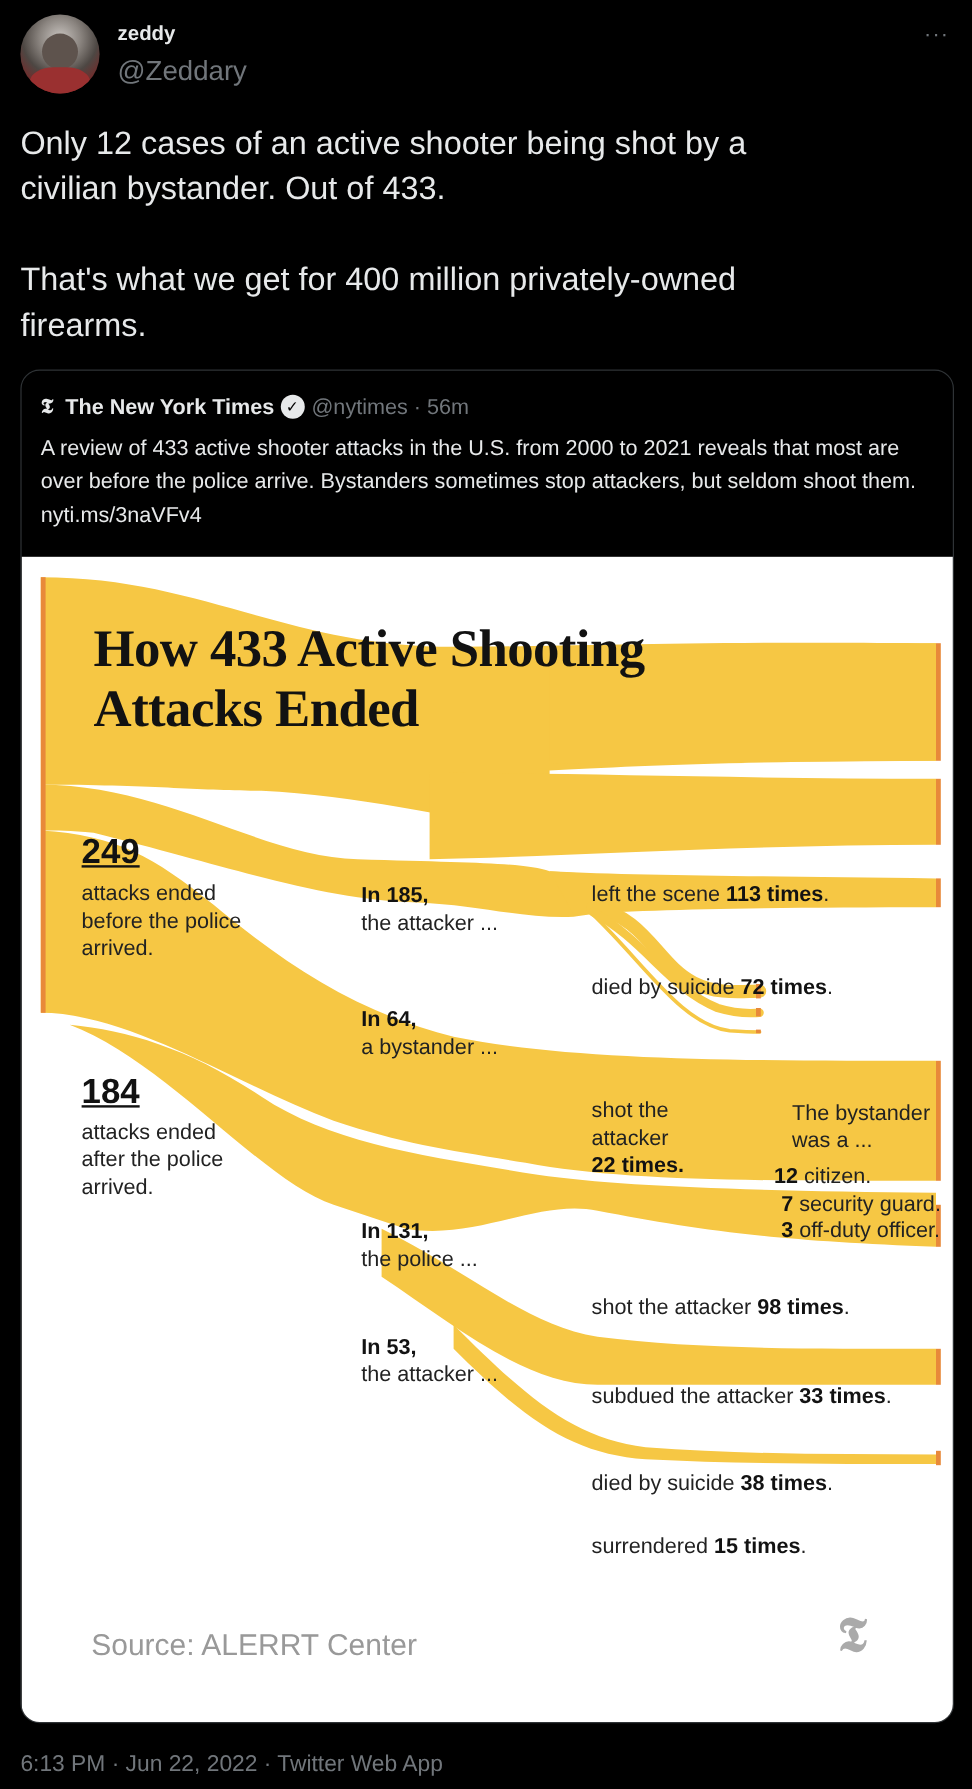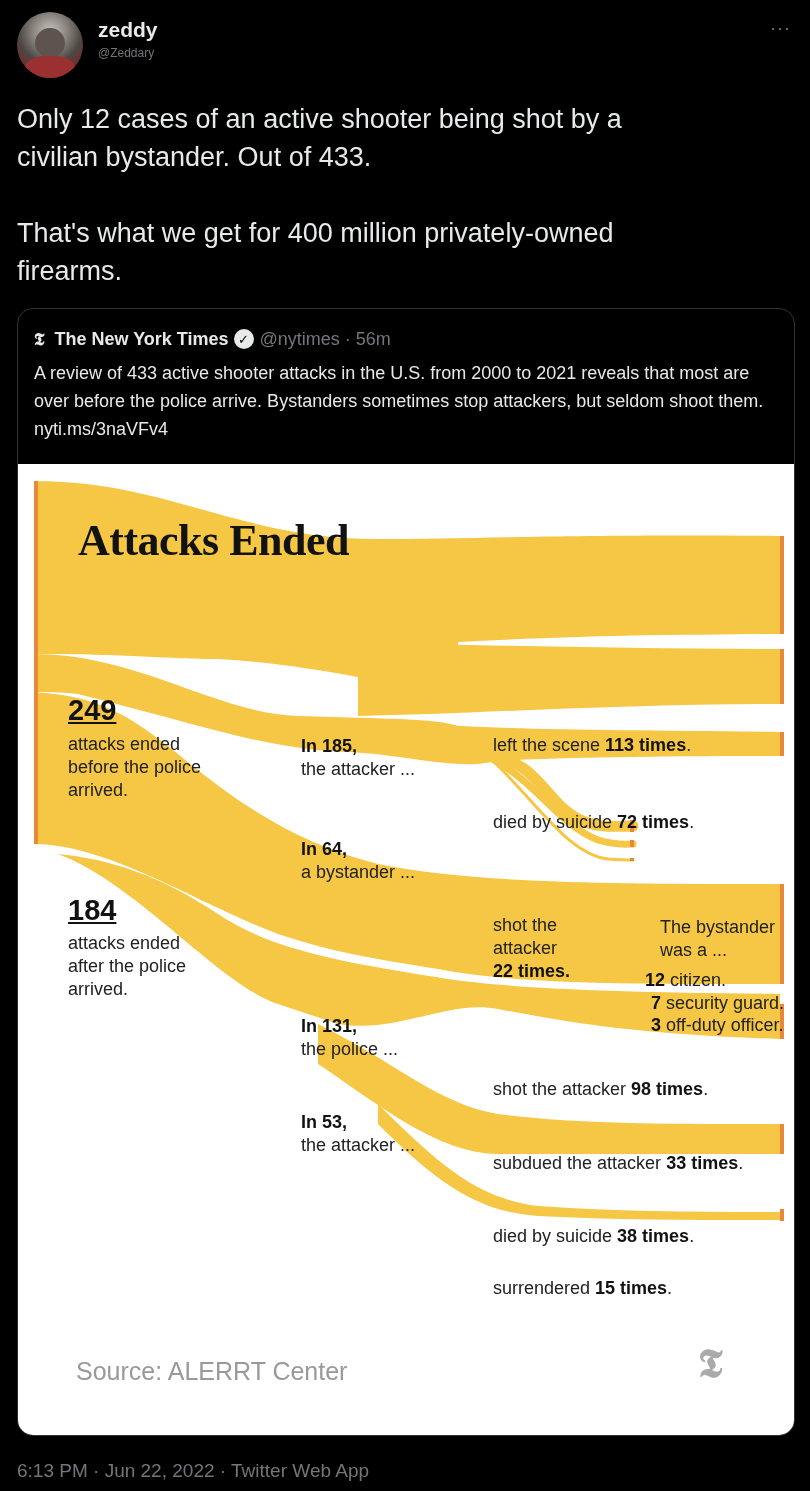--- a/index.html
+++ b/index.html
@@ -5,22 +5,22 @@
   * { box-sizing: border-box; margin: 0; padding: 0; }
   html, body { width: 810px; height: 1491px; background: #000; overflow: hidden; }
   body { font-family: "Liberation Sans", "DejaVu Sans", sans-serif; color: #e7e9ea; position: relative; }
 
   .header { position: absolute; left: 0; top: 0; width: 810px; height: 90px; }
   .avatar { position: absolute; left: 17px; top: 12px; width: 66px; height: 66px; border-radius: 50%;
     background: radial-gradient(circle at 50% 30%, #c9c4c0 0%, #8b8580 30%, #4d4743 55%, #7a2626 80%, #3a3a3a 100%);
     overflow: hidden; }
   .avatar .face { position: absolute; left: 18px; top: 16px; width: 30px; height: 30px; border-radius: 50%; background: #5e534d; }
   .avatar .shirt { position: absolute; left: 8px; top: 44px; width: 50px; height: 30px; border-radius: 40% 40% 0 0; background: #9a3030; }
-  .display-name { position: absolute; left: 98px; top: 18px; font-size: 21px; font-weight: 700; color: #e7e9ea; }
-  .handle { position: absolute; left: 98px; top: 46px; font-size: 12px; color: #71767b; }
+  .display-name { position: absolute; left: 98px; top: 18px; font-size: 17px; font-weight: 700; color: #e7e9ea; }
+  .handle { position: absolute; left: 98px; top: 46px; font-size: 23px; color: #71767b; }
   .more { position: absolute; left: 770px; top: 18px; font-size: 18px; color: #71767b; letter-spacing: 1px; cursor: pointer; }
 
   .tweet-text { position: absolute; left: 17px; top: 100px; width: 760px; font-size: 27px; line-height: 38px; color: #e7e9ea; white-space: pre-line; }
 
   .quote { position: absolute; left: 17px; top: 308px; width: 778px; height: 1128px; border: 1px solid #2f3336; border-radius: 16px; overflow: hidden; }
   .q-head { position: absolute; left: 16px; top: 18px; height: 24px; display: flex; align-items: center; font-size: 18px; }
   .q-logo { font-family: "DejaVu Serif", serif; font-weight: 700; font-size: 17px; color: #e7e9ea; margin-right: 10px; }
   .q-name { font-weight: 700; color: #e7e9ea; }
   .q-badge { width: 20px; height: 20px; border-radius: 50%; background: #e7e9ea; color: #000; font-size: 13px; font-weight: 700;
     display: inline-flex; align-items: center; justify-content: center; margin: 0 6px 0 5px; }
@@ -104,20 +104,21 @@
         <rect x="612" y="376" width="4" height="7"></rect>
         <rect x="612" y="394" width="4" height="3"></rect>
         <rect x="762" y="420" width="4" height="100"></rect>
         <rect x="762" y="540" width="4" height="35"></rect>
         <rect x="762" y="660" width="4" height="30"></rect>
         <rect x="762" y="745" width="4" height="12"></rect>
       </g>
     </svg>
 
     <div class="chart-title">
+      <div>How 433 Active Shooting</div>
       <div>Attacks Ended</div>
     </div>
 
     <div class="big" style="left:50px;top:230px">249</div>
     <div class="lbl" style="left:50px;top:269px;white-space:pre-line">attacks ended
 before the police
 arrived.</div>
     <div class="big" style="left:50px;top:430px">184</div>
     <div class="lbl" style="left:50px;top:468px;white-space:pre-line">attacks ended
 after the police

